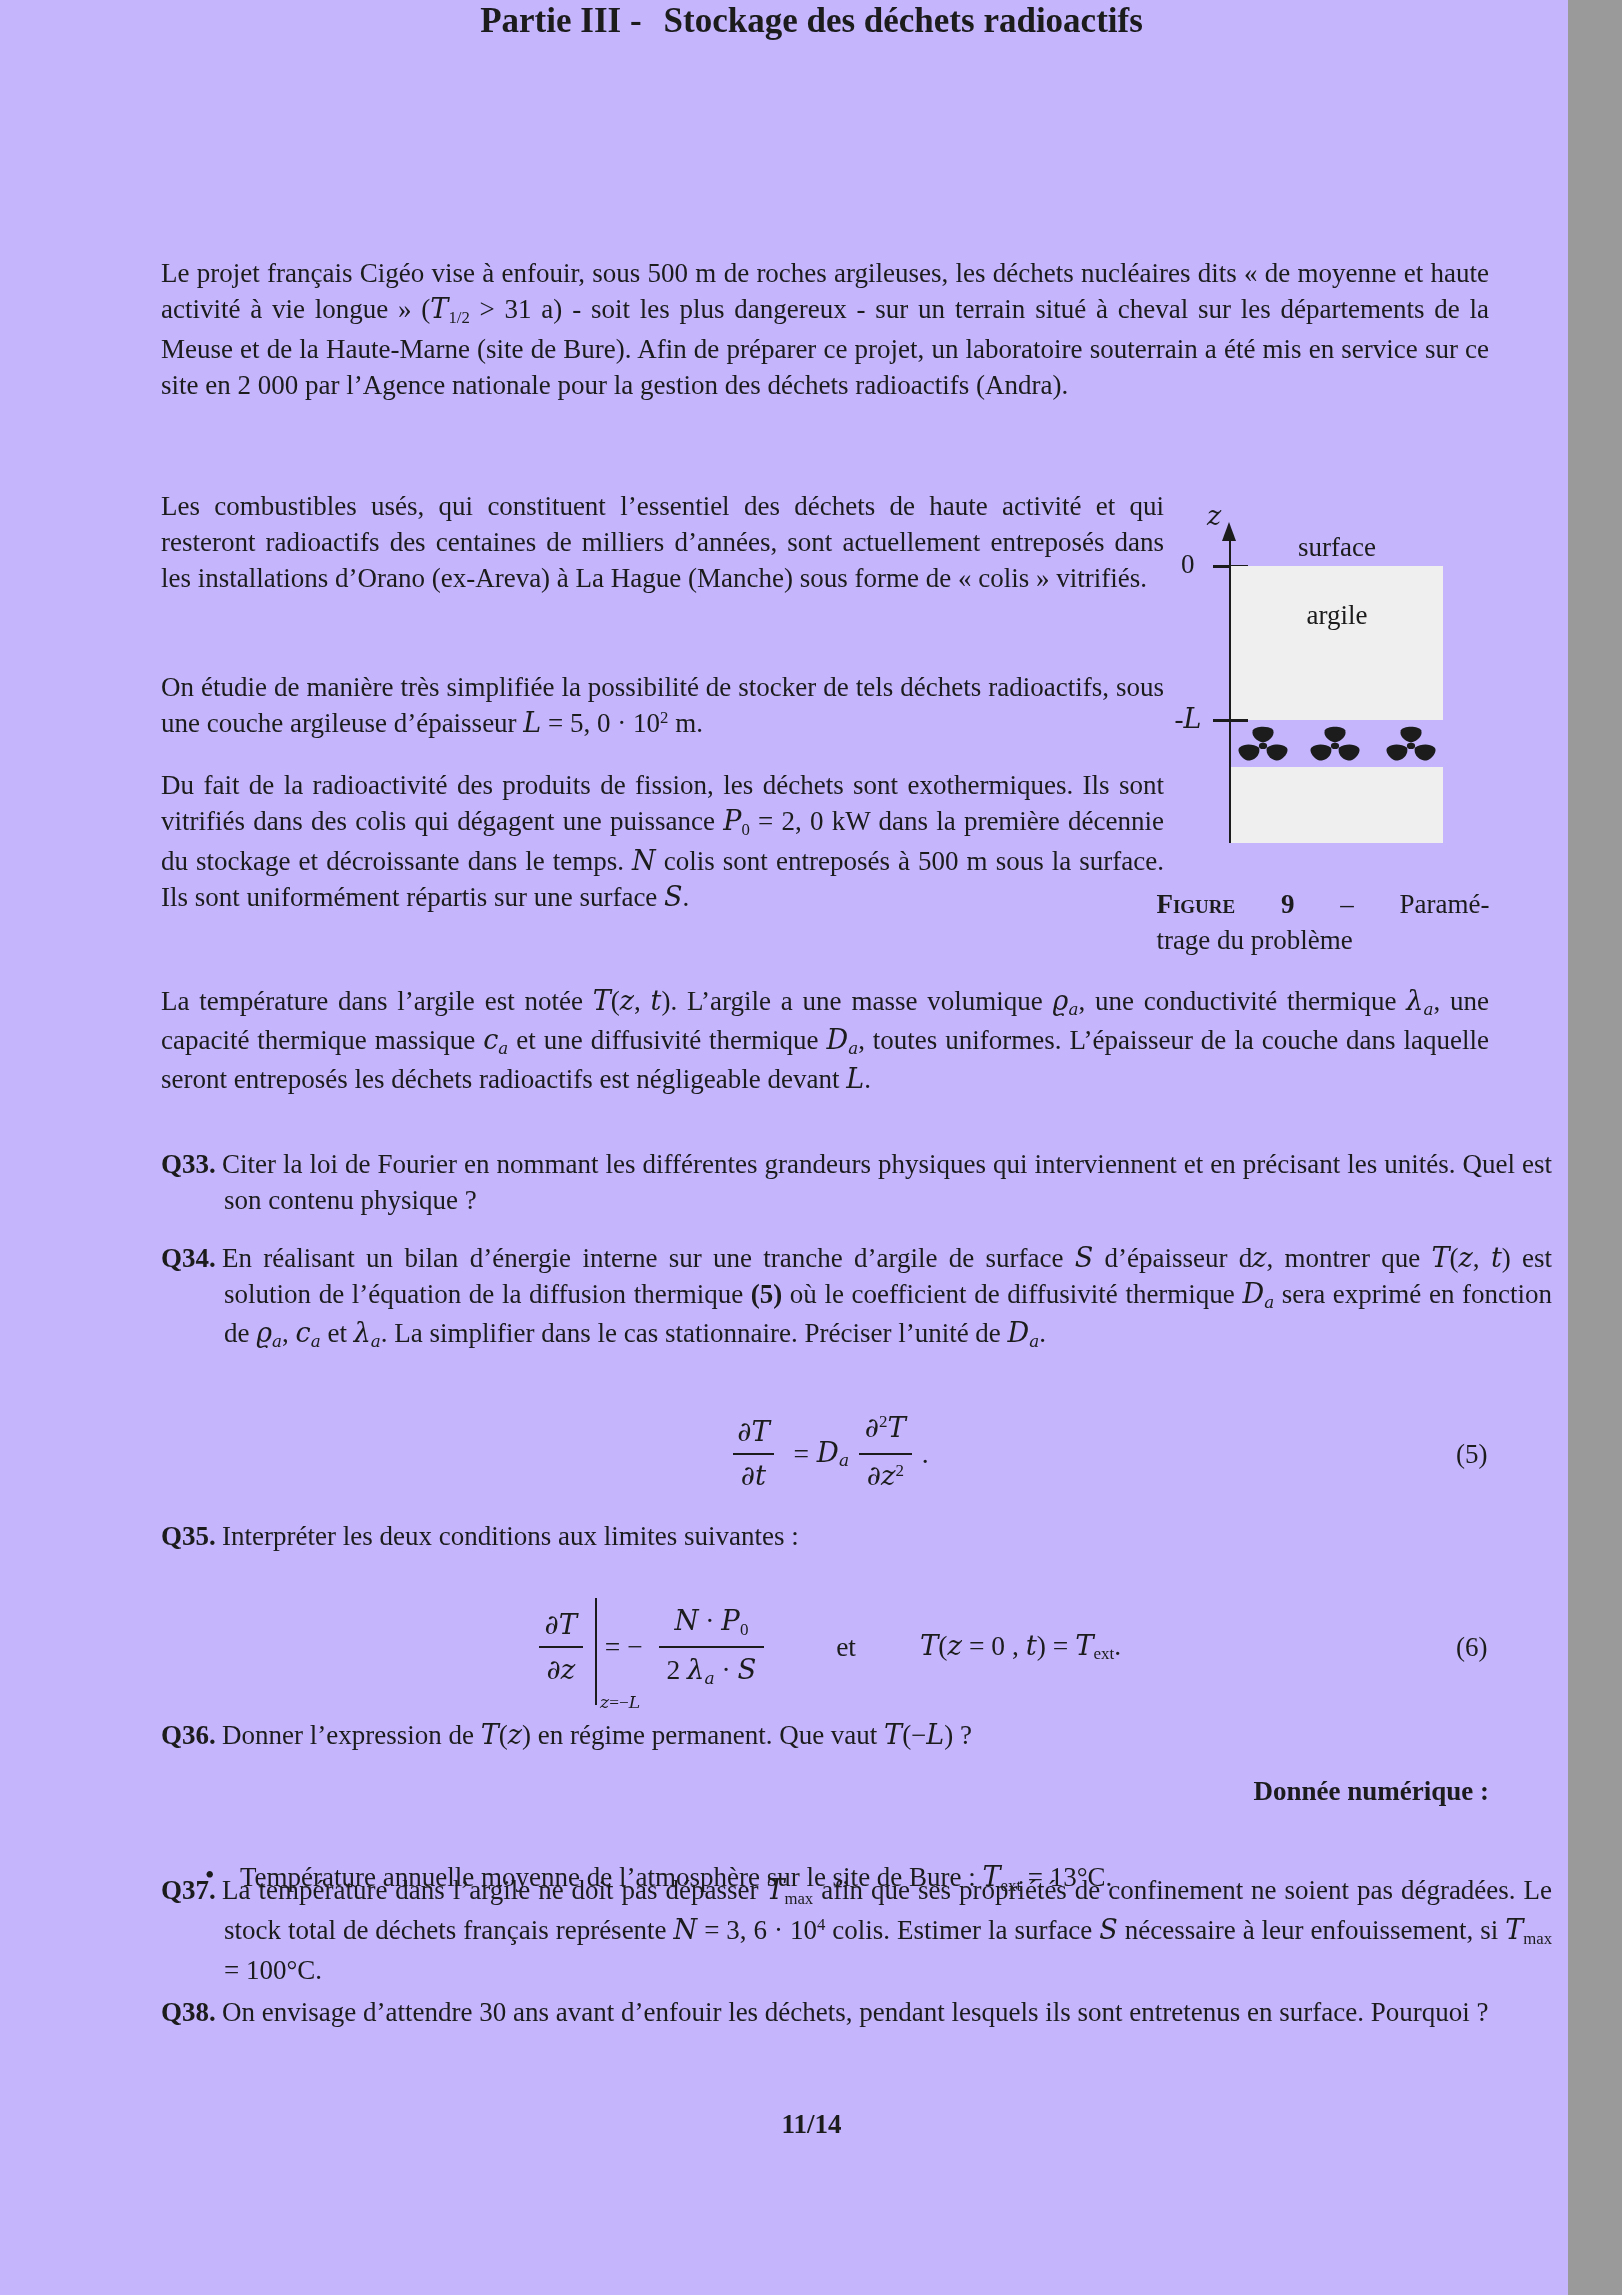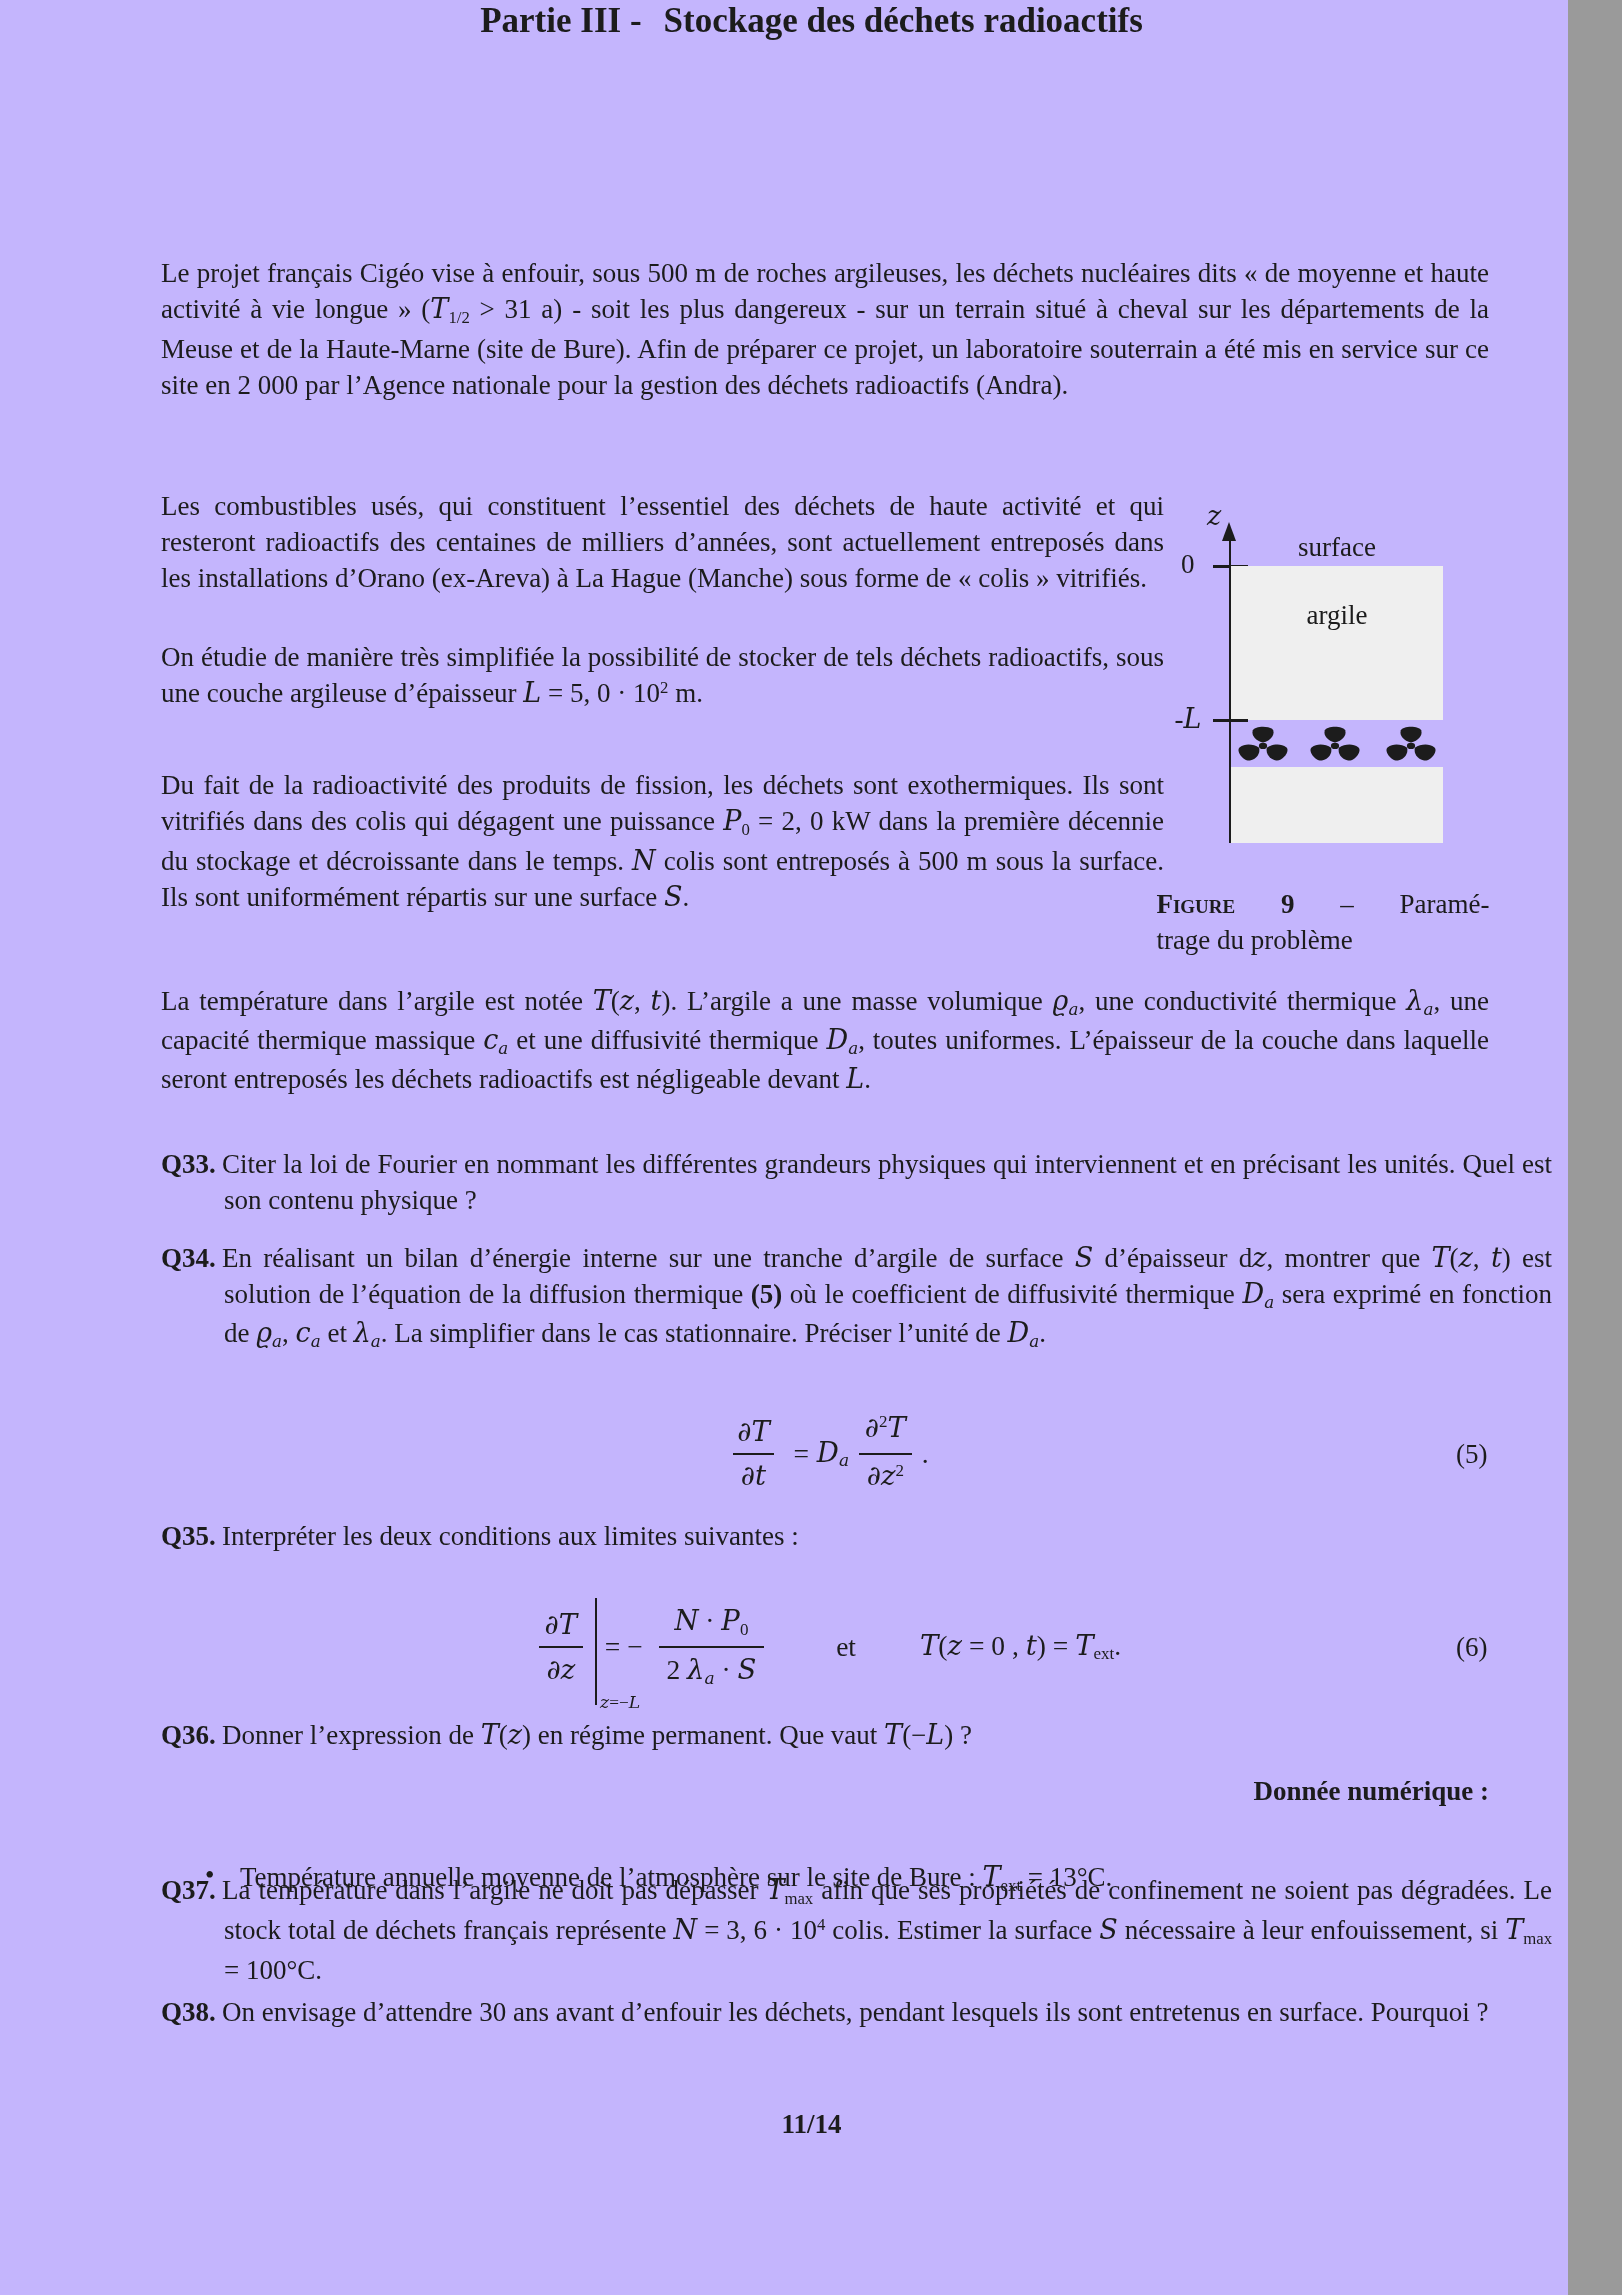--- a/index.html
+++ b/index.html
@@ -64,21 +64,21 @@
 <div id="page">
 
   <div class="title">
     <span class="prefix">Partie III -</span><span>Stockage des déchets radioactifs</span>
   </div>
 
   <div class="blk" style="left:161px;top:255px;width:1328px;">Le projet français Cigéo vise à enfouir, sous 500 m de roches argileuses, les déchets nucléaires dits « de moyenne et haute activité à vie longue » (<span class="sg-i">T</span><span class="sg-sub">1/2</span> &gt; 31 a) - soit les plus dangereux - sur un terrain situé à cheval sur les départements de la Meuse et de la Haute-Marne (site de Bure). Afin de préparer ce projet, un laboratoire souterrain a été mis en service sur ce site en 2 000 par l’Agence nationale pour la gestion des déchets radioactifs (Andra).</div>
 
   <div class="blk" style="left:161px;top:488px;width:1003px;">Les combustibles usés, qui constituent l’essentiel des déchets de haute activité et qui resteront radioactifs des centaines de milliers d’années, sont actuellement entreposés dans les installations d’Orano (ex-Areva) à La Hague (Manche) sous forme de « colis » vitrifiés.</div>
 
-  <div class="blk" style="left:161px;top:639px;width:1003px;">On étudie de manière très simplifiée la possibilité de stocker de tels déchets radioactifs, sous une couche argileuse d’épaisseur <span class="sg-i">L</span> = 5, 0 · 10<span class="sg-sup">2</span> m.</div>
+  <div class="blk" style="left:161px;top:669px;width:1003px;">On étudie de manière très simplifiée la possibilité de stocker de tels déchets radioactifs, sous une couche argileuse d’épaisseur <span class="sg-i">L</span> = 5, 0 · 10<span class="sg-sup">2</span> m.</div>
 
   <div class="blk" style="left:161px;top:767px;width:1003px;">Du fait de la radioactivité des produits de fission, les déchets sont exothermiques. Ils sont vitrifiés dans des colis qui dégagent une puissance <span class="sg-cal">P</span><span class="sg-sub">0</span> = 2, 0 kW dans la première décennie du stockage et décroissante dans le temps. <span class="sg-i">N</span> colis sont entreposés à 500 m sous la surface. Ils sont uniformément répartis sur une surface <span class="sg-i">S</span>.</div>
 
   <div id="figure">
 
     <div class="fig-abs fig-label" style="left:53px;top:0px;"><span class="sg-i">z</span></div>
 
     <div class="fig-abs arrow-up" style="left:68px;top:20.4px;"></div>
 
     <div class="fig-abs axis-line" style="left:75px;top:36px;height:305px;"></div>

